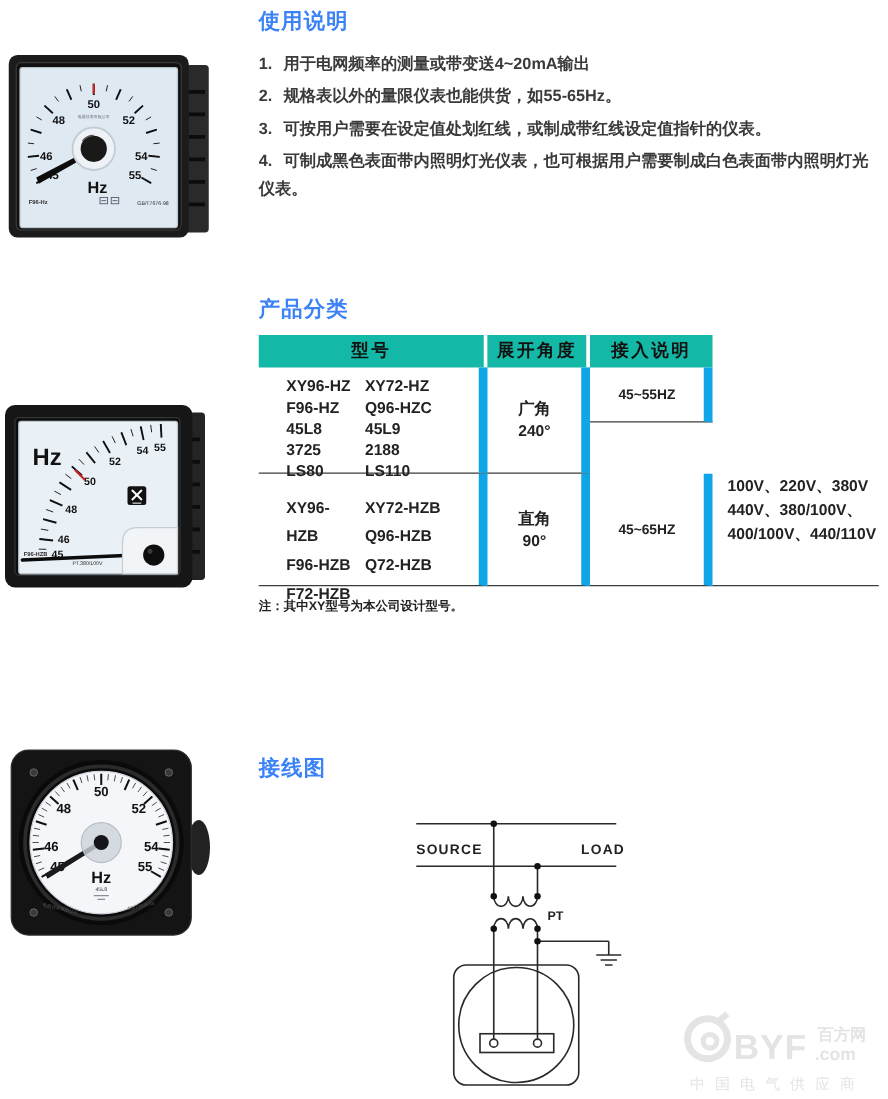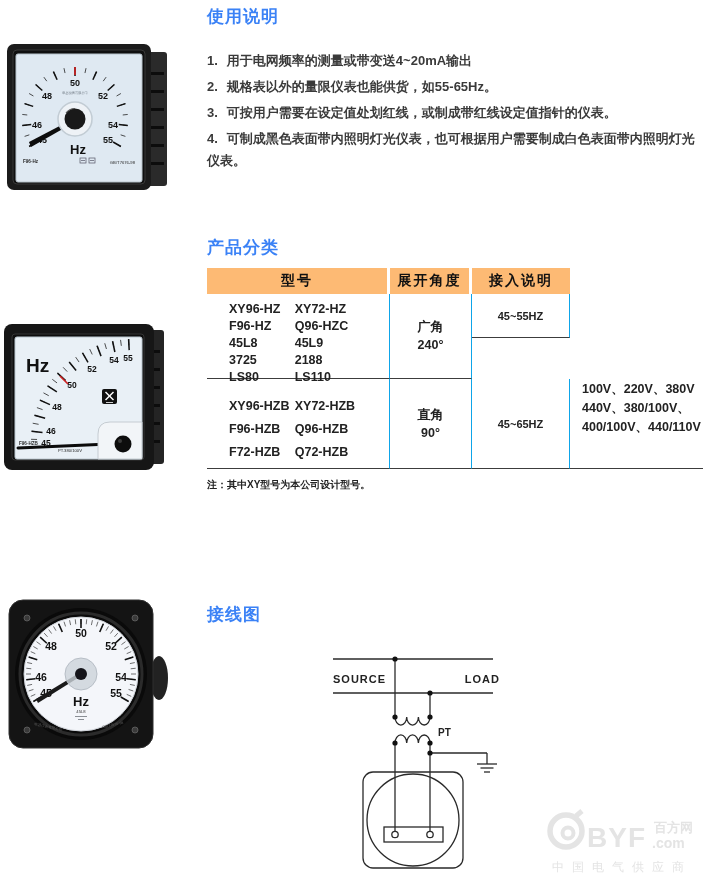--- a/index.html
+++ b/index.html
@@ -3,30 +3,30 @@
 <meta charset="utf-8">
 <style>
   html,body{margin:0;padding:0;}
   body{
     width:710px;height:879px;position:relative;background:#ffffff;overflow:hidden;
     font-family:"Liberation Sans","DejaVu Sans",sans-serif;color:#333;
   }
   .sec-title{font-size:17px;font-weight:700;color:#3b82f6;letter-spacing:1px;}
   
   #usage{position:absolute;left:207px;top:5px;width:498px;}
-  #usage .list{margin-top:22px;}
+  #usage .list{margin-top:12px;}
   #usage .item{font-size:13px;font-weight:600;color:#3a3a3a;line-height:22px;margin-bottom:4px;}
   #usage .num{margin-right:9px;}
   
   #classification{position:absolute;left:207px;top:236px;width:498px;}
   .tbl{margin-top:9px;display:grid;grid-template-columns:183px 82px 98px 133px;grid-template-rows:26px 44px 41px 90px;width:496px;}
-  .th{background:#fdba74;color:#111;font-size:14px;font-weight:700;display:flex;align-items:center;justify-content:center;letter-spacing:2px;}
+  .th{background:#14b8a6;color:#111;font-size:14px;font-weight:700;display:flex;align-items:center;justify-content:center;letter-spacing:2px;}
   .th.gap{border-right:3px solid #ffffff;}
   .cell{font-size:12.5px;font-weight:600;color:#222;}
-  .vline{border-right:1px solid #0ea5e9;}
+  .vline{border-right:7px solid #0ea5e9;}
   .hline{border-bottom:1px solid #3c3c3c;}
   .models{grid-column:1;display:flex;padding-top:7px;}
   .models.g1{grid-row:2/4;}
   .models.g2{grid-row:4;padding-top:16px;}
   .mcol{line-height:17px;}
   .g2 .mcol{line-height:23px;}
   .mcol.a{width:46%;padding-left:22px;box-sizing:border-box;}
   .mcol.b{width:54%;padding-left:4px;box-sizing:border-box;}
   .angle{grid-column:2;display:flex;flex-direction:column;align-items:center;justify-content:center;text-align:center;line-height:18px;}
   .angle.g1{grid-row:2/4;}

